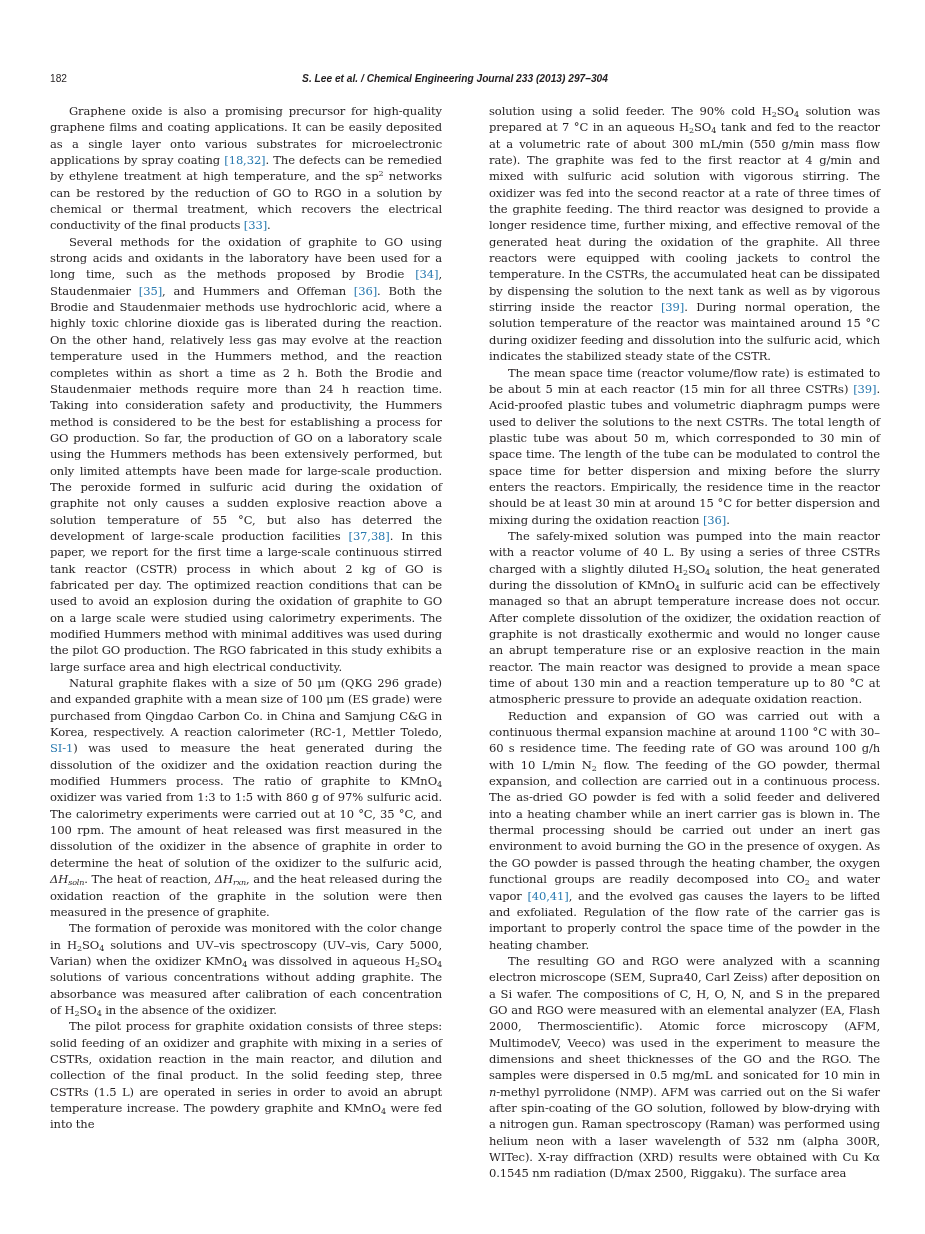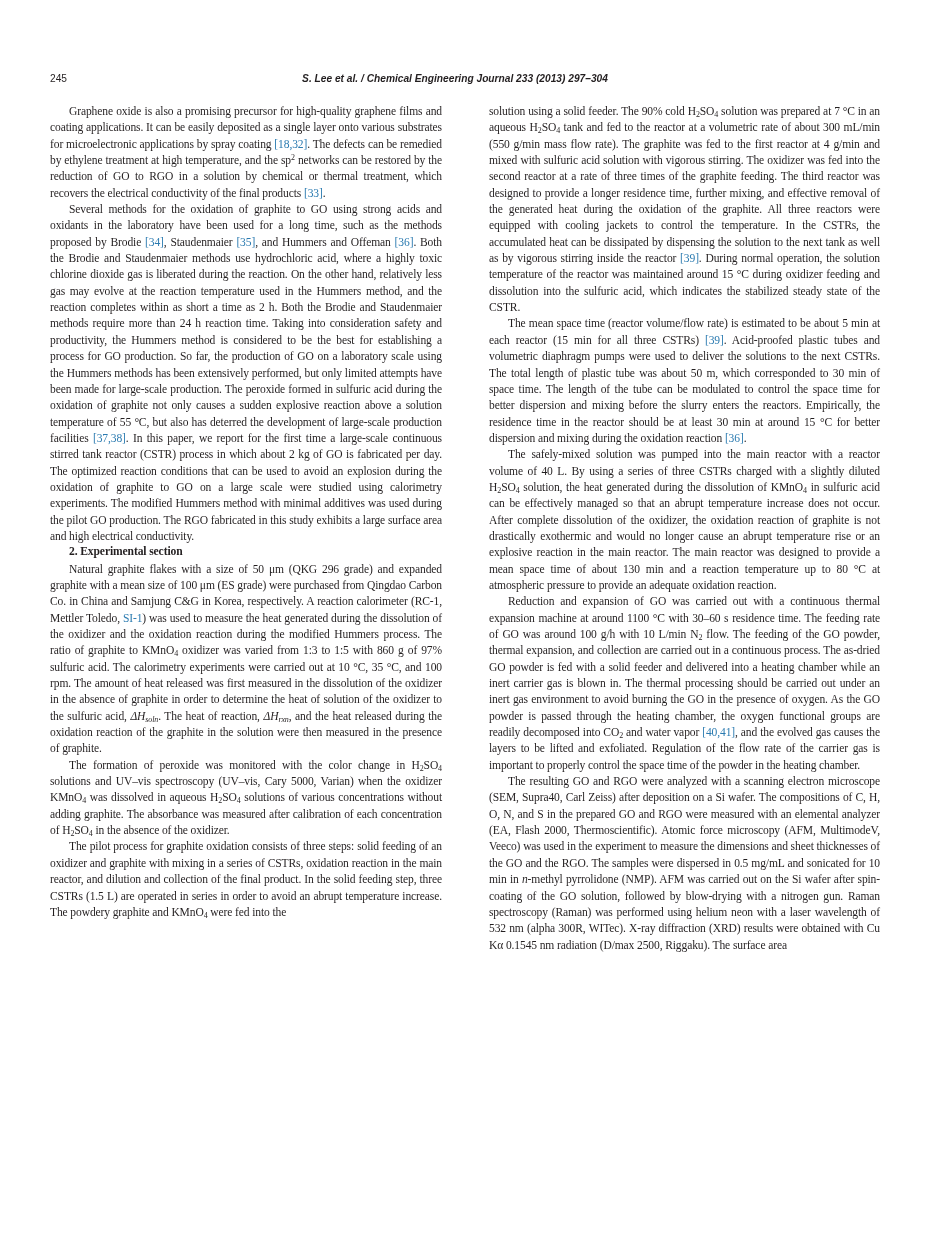--- a/index.html
+++ b/index.html
@@ -6,43 +6,42 @@
     body { width:925px; height:1234px; position:relative; overflow:hidden;
            font-family:"DejaVu Serif", "Liberation Serif", serif; color:#231f20; }
     .running-head { position:absolute; top:73px; left:50px; width:810px; height:14px;
            font-family:"Liberation Sans", sans-serif; font-size:10.2px; color:#231f20; }
     .page-num { position:absolute; left:0; top:0; }
     .journal-ref { position:absolute; left:0; right:0; top:0; text-align:center; font-style:italic;font-weight:bold; }
     .col { position:absolute; top:103px; width:392px; font-size:11.55px; line-height:16.35px;
            text-align:justify; hyphens:none; letter-spacing:-0.12px; }
     .col.left { left:50px; }
     .col.right { left:470px; width:391px;margin-left:19px; }
-    .col p { margin:0; text-indent:19px;font-family:Liberation Serif, serif; }
+    .col p { margin:0; text-indent:19px; }
     .col p.noindent { text-indent:0; }
     .ref { color:#2a7ab0; }
     sub, sup { font-size:8px; line-height:0; }
     sub { vertical-align:-2px; }
     sup { vertical-align:4px; }
     .section-heading { margin:32px 0 17px 0; font-weight:bold; font-size:11.6px; text-indent:0; }
     .it { font-style:italic; }
   </style>
 </head>
 <body>
 
 <div class="running-head">
-  <span class="page-num">245</span>
+  <span class="page-num">182</span>
   <span class="journal-ref">S. Lee et al. / Chemical Engineering Journal 233 (2013) 297–304</span>
 </div>
 
 <div class="col left">
   <p><span>Graphene oxide is also a promising precursor for high-quality graphene films and coating applications. It can be easily deposited as a single layer onto various substrates for microelectronic applications by spray coating </span><a class="ref">[18,32]</a><span>. The defects can be remedied by ethylene treatment at high temperature, and the sp</span><sup>2</sup><span> networks can be restored by the reduction of GO to RGO in a solution by chemical or thermal treatment, which recovers the electrical conductivity of the final products </span><a class="ref">[33]</a><span>.</span></p>
 
   <p><span>Several methods for the oxidation of graphite to GO using strong acids and oxidants in the laboratory have been used for a long time, such as the methods proposed by Brodie </span><a class="ref">[34]</a><span>, Staudenmaier </span><a class="ref">[35]</a><span>, and Hummers and Offeman </span><a class="ref">[36]</a><span>. Both the Brodie and Staudenmaier methods use hydrochloric acid, where a highly toxic chlorine dioxide gas is liberated during the reaction. On the other hand, relatively less gas may evolve at the reaction temperature used in the Hummers method, and the reaction completes within as short a time as 2 h. Both the Brodie and Staudenmaier methods require more than 24 h reaction time. Taking into consideration safety and productivity, the Hummers method is considered to be the best for establishing a process for GO production. So far, the production of GO on a laboratory scale using the Hummers methods has been extensively performed, but only limited attempts have been made for large-scale production. The peroxide formed in sulfuric acid during the oxidation of graphite not only causes a sudden explosive reaction above a solution temperature of 55 °C, but also has deterred the development of large-scale production facilities </span><a class="ref">[37,38]</a><span>. In this paper, we report for the first time a large-scale continuous stirred tank reactor (CSTR) process in which about 2 kg of GO is fabricated per day. The optimized reaction conditions that can be used to avoid an explosion during the oxidation of graphite to GO on a large scale were studied using calorimetry experiments. The modified Hummers method with minimal additives was used during the pilot GO production. The RGO fabricated in this study exhibits a large surface area and high electrical conductivity.</span></p>
 
-  <p class="section-heading">2. Experimental section</p>
 
   <p><span>Natural graphite flakes with a size of 50 μm (QKG 296 grade) and expanded graphite with a mean size of 100 μm (ES grade) were purchased from Qingdao Carbon Co. in China and Samjung C&amp;G in Korea, respectively. A reaction calorimeter (RC-1, Mettler Toledo, </span><a class="ref">SI-1</a><span>) was used to measure the heat generated during the dissolution of the oxidizer and the oxidation reaction during the modified Hummers process. The ratio of graphite to KMnO</span><sub>4</sub><span> oxidizer was varied from 1:3 to 1:5 with 860 g of 97% sulfuric acid. The calorimetry experiments were carried out at 10 °C, 35 °C, and 100 rpm. The amount of heat released was first measured in the dissolution of the oxidizer in the absence of graphite in order to determine the heat of solution of the oxidizer to the sulfuric acid, </span><span class="it">ΔH</span><sub class="it">soln</sub><span>. The heat of reaction, </span><span class="it">ΔH</span><sub class="it">rxn</sub><span>, and the heat released during the oxidation reaction of the graphite in the solution were then measured in the presence of graphite.</span></p>
 
   <p><span>The formation of peroxide was monitored with the color change in H</span><sub>2</sub><span>SO</span><sub>4</sub><span> solutions and UV–vis spectroscopy (UV–vis, Cary 5000, Varian) when the oxidizer KMnO</span><sub>4</sub><span> was dissolved in aqueous H</span><sub>2</sub><span>SO</span><sub>4</sub><span> solutions of various concentrations without adding graphite. The absorbance was measured after calibration of each concentration of H</span><sub>2</sub><span>SO</span><sub>4</sub><span> in the absence of the oxidizer.</span></p>
 
   <p><span>The pilot process for graphite oxidation consists of three steps: solid feeding of an oxidizer and graphite with mixing in a series of CSTRs, oxidation reaction in the main reactor, and dilution and collection of the final product. In the solid feeding step, three CSTRs (1.5 L) are operated in series in order to avoid an abrupt temperature increase. The powdery graphite and KMnO</span><sub>4</sub><span> were fed into the</span></p>
 </div>
 
 <div class="col right">
   <p class="noindent"><span>solution using a solid feeder. The 90% cold H</span><sub>2</sub><span>SO</span><sub>4</sub><span> solution was prepared at 7 °C in an aqueous H</span><sub>2</sub><span>SO</span><sub>4</sub><span> tank and fed to the reactor at a volumetric rate of about 300 mL/min (550 g/min mass flow rate). The graphite was fed to the first reactor at 4 g/min and mixed with sulfuric acid solution with vigorous stirring. The oxidizer was fed into the second reactor at a rate of three times of the graphite feeding. The third reactor was designed to provide a longer residence time, further mixing, and effective removal of the generated heat during the oxidation of the graphite. All three reactors were equipped with cooling jackets to control the temperature. In the CSTRs, the accumulated heat can be dissipated by dispensing the solution to the next tank as well as by vigorous stirring inside the reactor </span><a class="ref">[39]</a><span>. During normal operation, the solution temperature of the reactor was maintained around 15 °C during oxidizer feeding and dissolution into the sulfuric acid, which indicates the stabilized steady state of the CSTR.</span></p>

